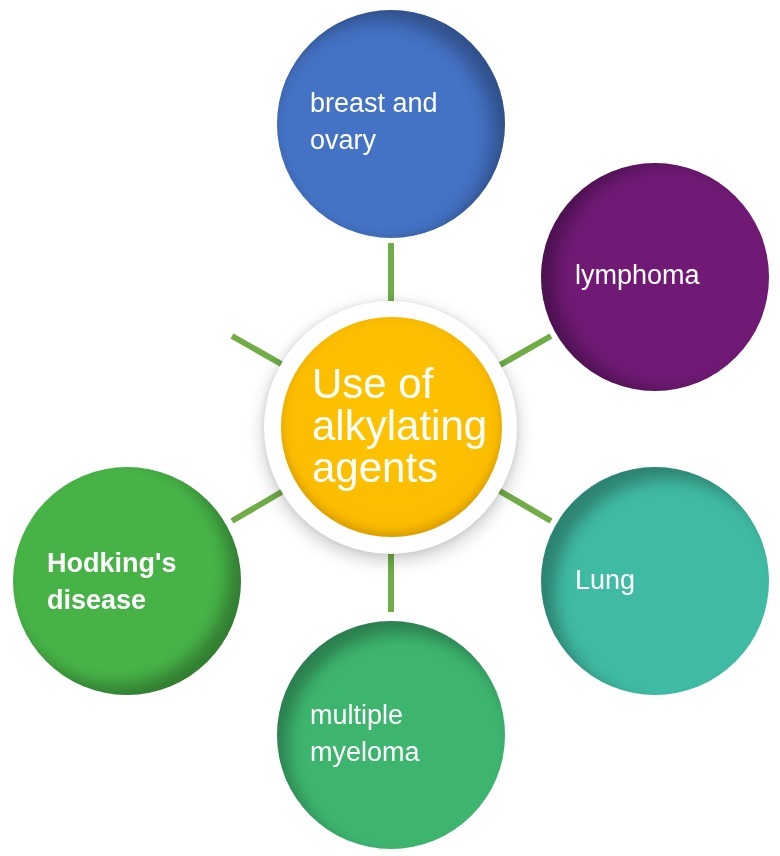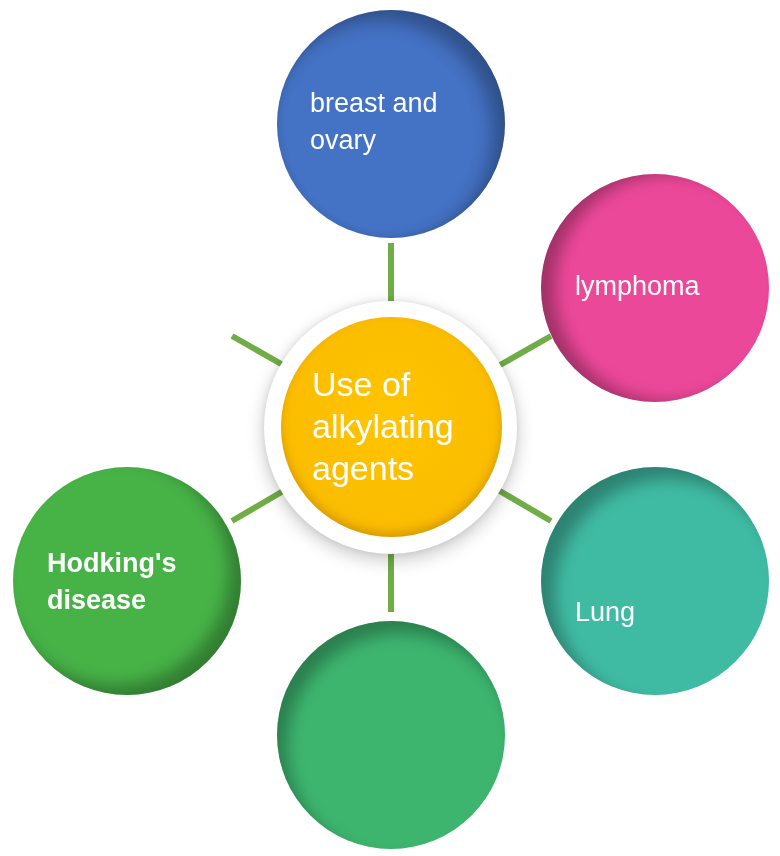--- a/index.html
+++ b/index.html
@@ -13,21 +13,21 @@
           box-shadow: inset 10px 8px 18px rgba(0,0,0,0.28), inset -4px -2px 8px rgba(0,0,0,0.10); }
   .node .label { position:absolute; font-size:27px; line-height:37px; white-space:pre-line; }
   .center-ring { position:absolute; left:264px; top:301px; width:253px; height:253px;
           border-radius:50%; background:#ffffff;
           box-shadow: 0 6px 18px rgba(0,0,0,0.22), 0 0 6px rgba(0,0,0,0.08); }
   .center-core { position:absolute; left:281px; top:317px; width:221px; height:220px;
           border-radius:50%;
           background: radial-gradient(circle at 50% 45%, #ffc400 0%, #fbbd00 65%, #e9a900 92%, #d79c00 100%);
           box-shadow: inset 0 -4px 8px rgba(160,100,0,0.35); }
   .center-label { position:absolute; left:312px; top:363px; color:#ffffff;
-          font-size:34px; line-height:42px; white-space:pre-line; }
+          font-size:42px; line-height:42px; white-space:pre-line; }
 </style>
 </head>
 <body>
 
 <div class="canvas">
 
   <svg class="connectors" viewBox="0 0 780 856">
     <g stroke="#70AD47" stroke-width="6" stroke-linecap="butt">
       <line x1="391" y1="243" x2="391" y2="311"></line>
       <line x1="493" y1="369" x2="551" y2="336"></line>
@@ -37,32 +37,34 @@
       <line x1="290" y1="369" x2="232" y2="336"></line>
     </g>
   </svg>
 
   <div class="node" style="left:277px; top:10px; background:#4472C4;">
     <div class="shade" style="box-shadow: inset -12px 10px 18px rgba(0,0,0,0.30), inset 2px -2px 6px rgba(0,0,0,0.06);"></div>
     <span class="label" style="left:33px; top:75px;">breast and
 ovary</span>
   </div>
 
-  <div class="node" style="left:541px; top:174px; background:#ec4899;">
+  <div class="node" style="left:541px; top:163px; background:#701a75;">
     <div class="shade" style="box-shadow: inset 14px 0px 16px rgba(0,0,0,0.32);"></div>
     <span class="label" style="left:34px; top:94px;">lymphoma</span>
   </div>
 
   <div class="node" style="left:541px; top:467px; background:#40BBA3;">
     <div class="shade" style="box-shadow: inset 14px 12px 16px rgba(0,0,0,0.30);"></div>
-    <span class="label" style="left:34px; top:95px;margin-top:32px;">Lung</span>
+    <span class="label" style="left:34px; top:95px;">Lung</span>
   </div>
 
   <div class="node" style="left:277px; top:621px; background:#3DB56F;">
     <div class="shade" style="box-shadow: inset 10px 12px 16px rgba(0,0,0,0.30);"></div>
+    <span class="label" style="left:33px; top:76px;">multiple
+myeloma</span>
   </div>
 
   <div class="node" style="left:13px; top:467px; background:#47B347;">
     <div class="shade" style="box-shadow: inset -12px -10px 16px rgba(0,0,0,0.30);"></div>
     <span class="label" style="left:34px; top:78px;font-weight:bold;">Hodking's
 disease</span>
   </div>
 
 
   <div class="center-ring"></div>

